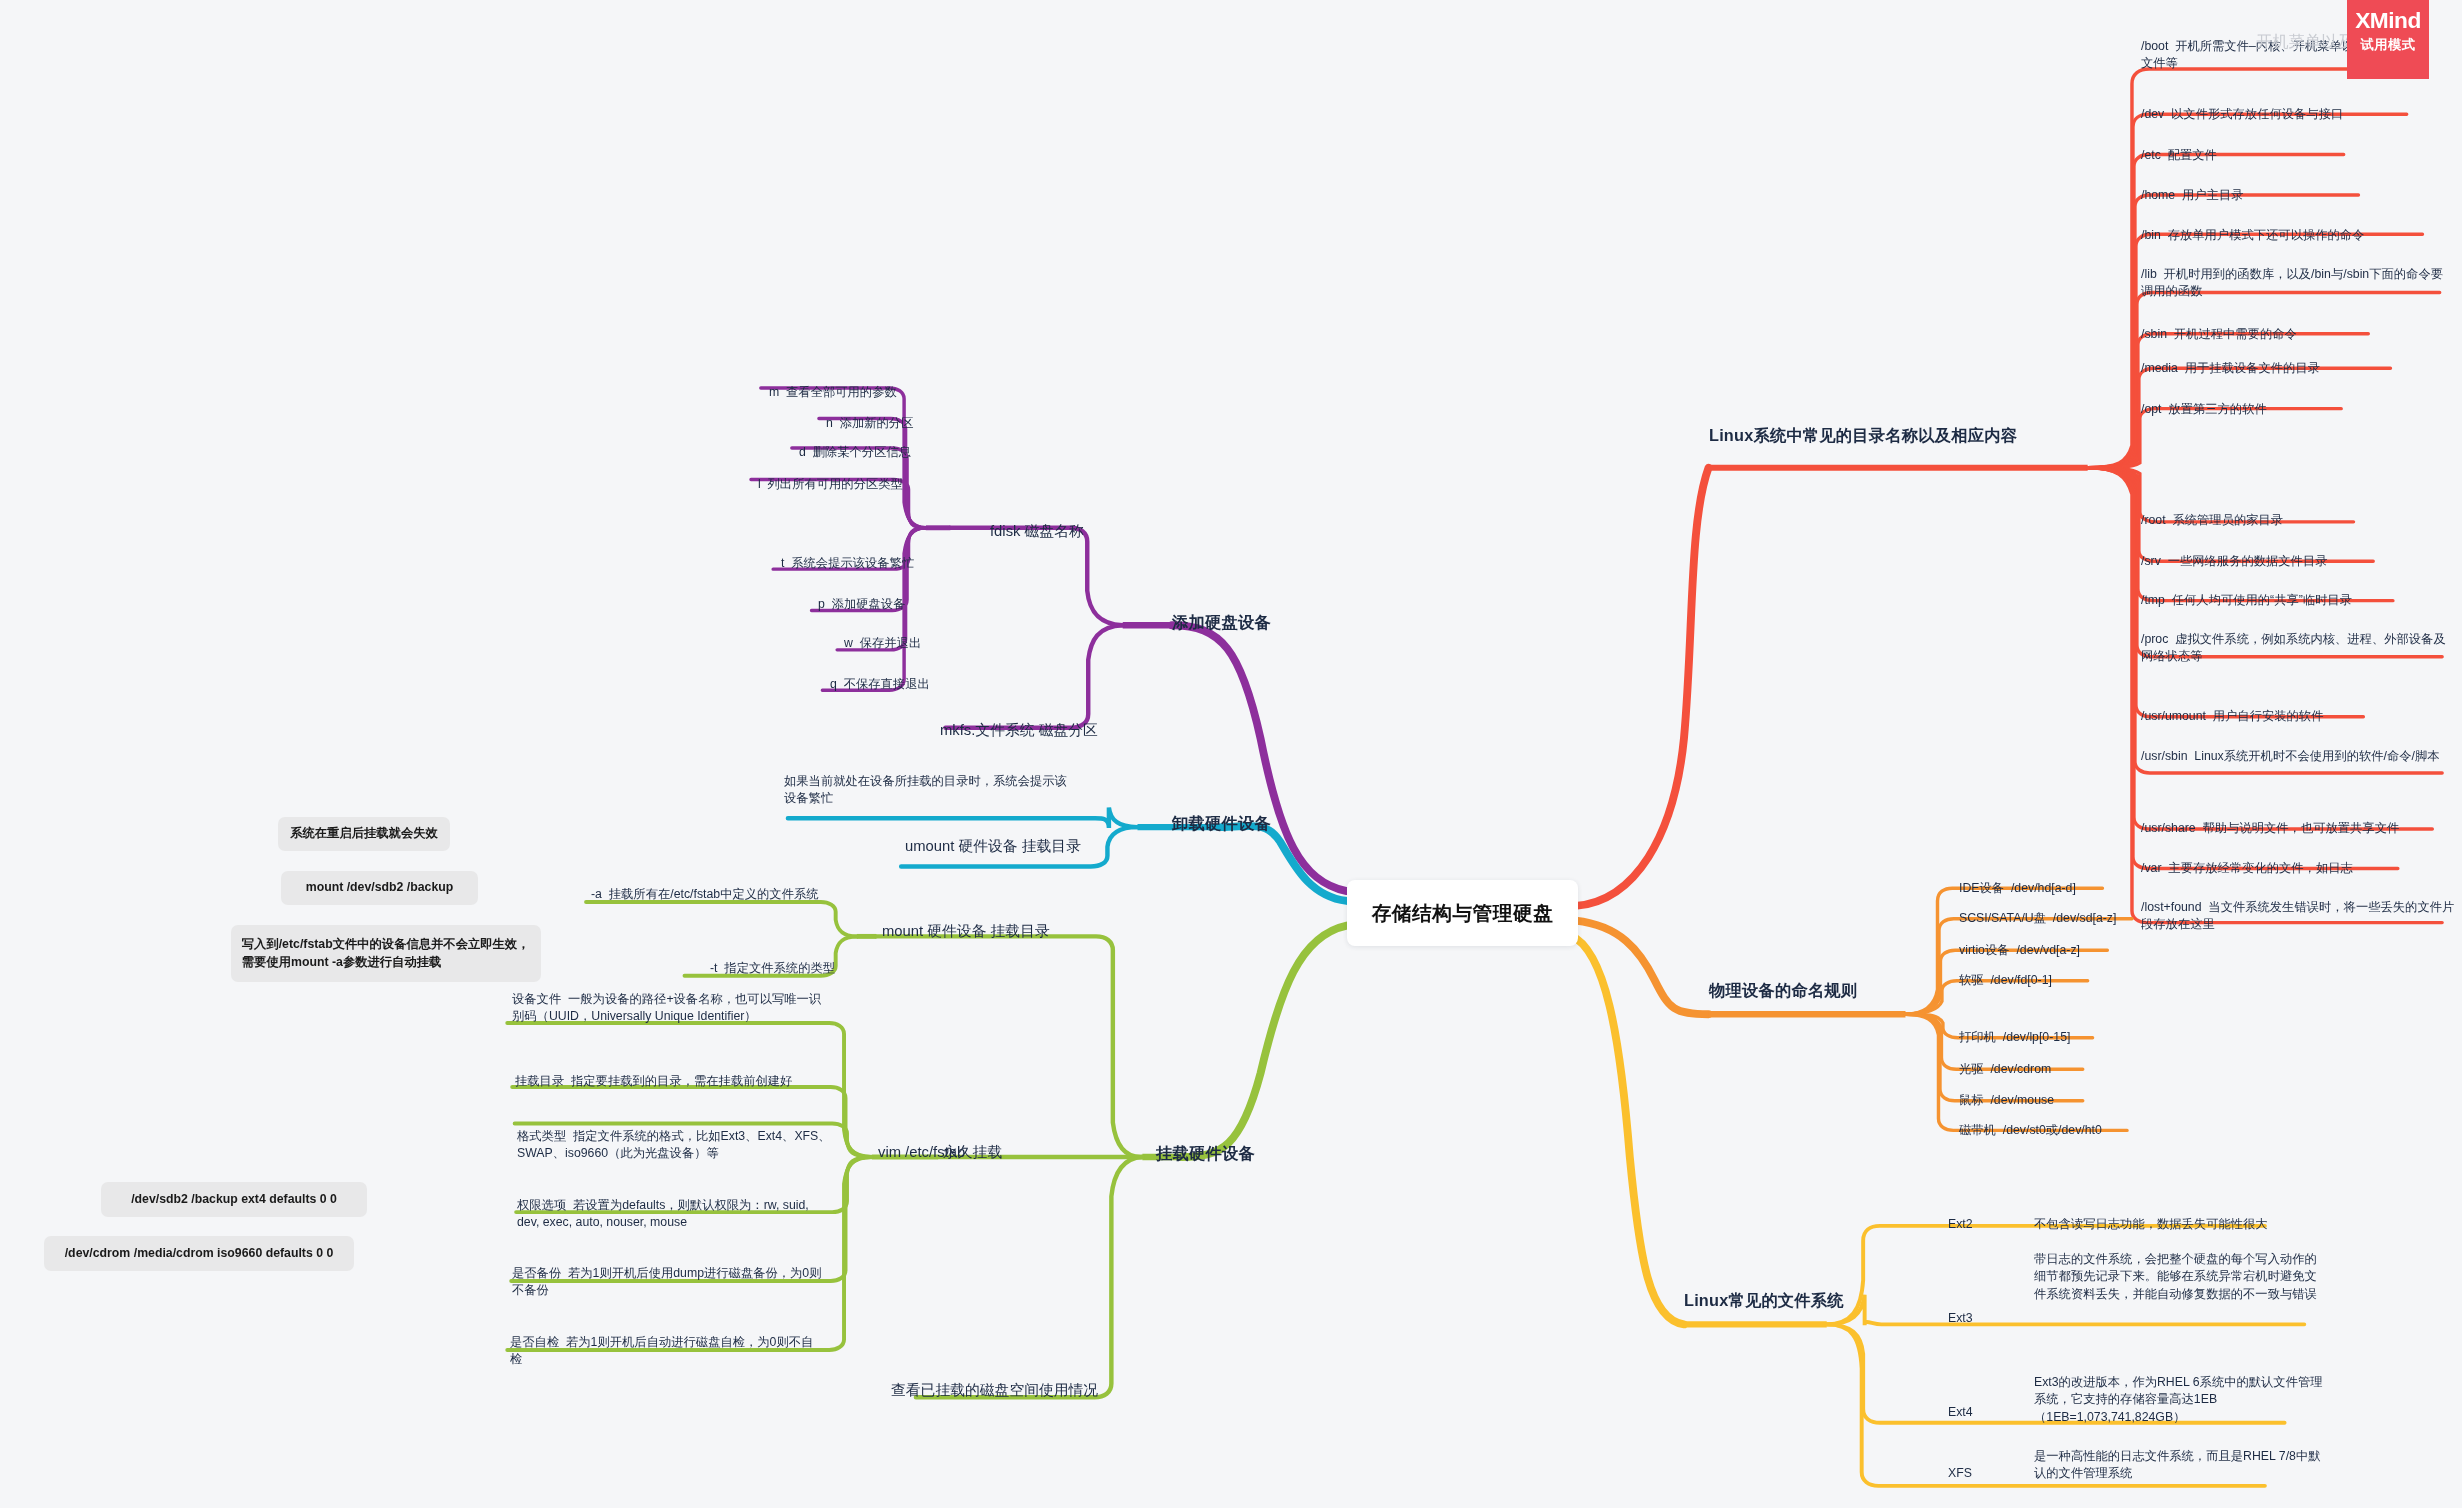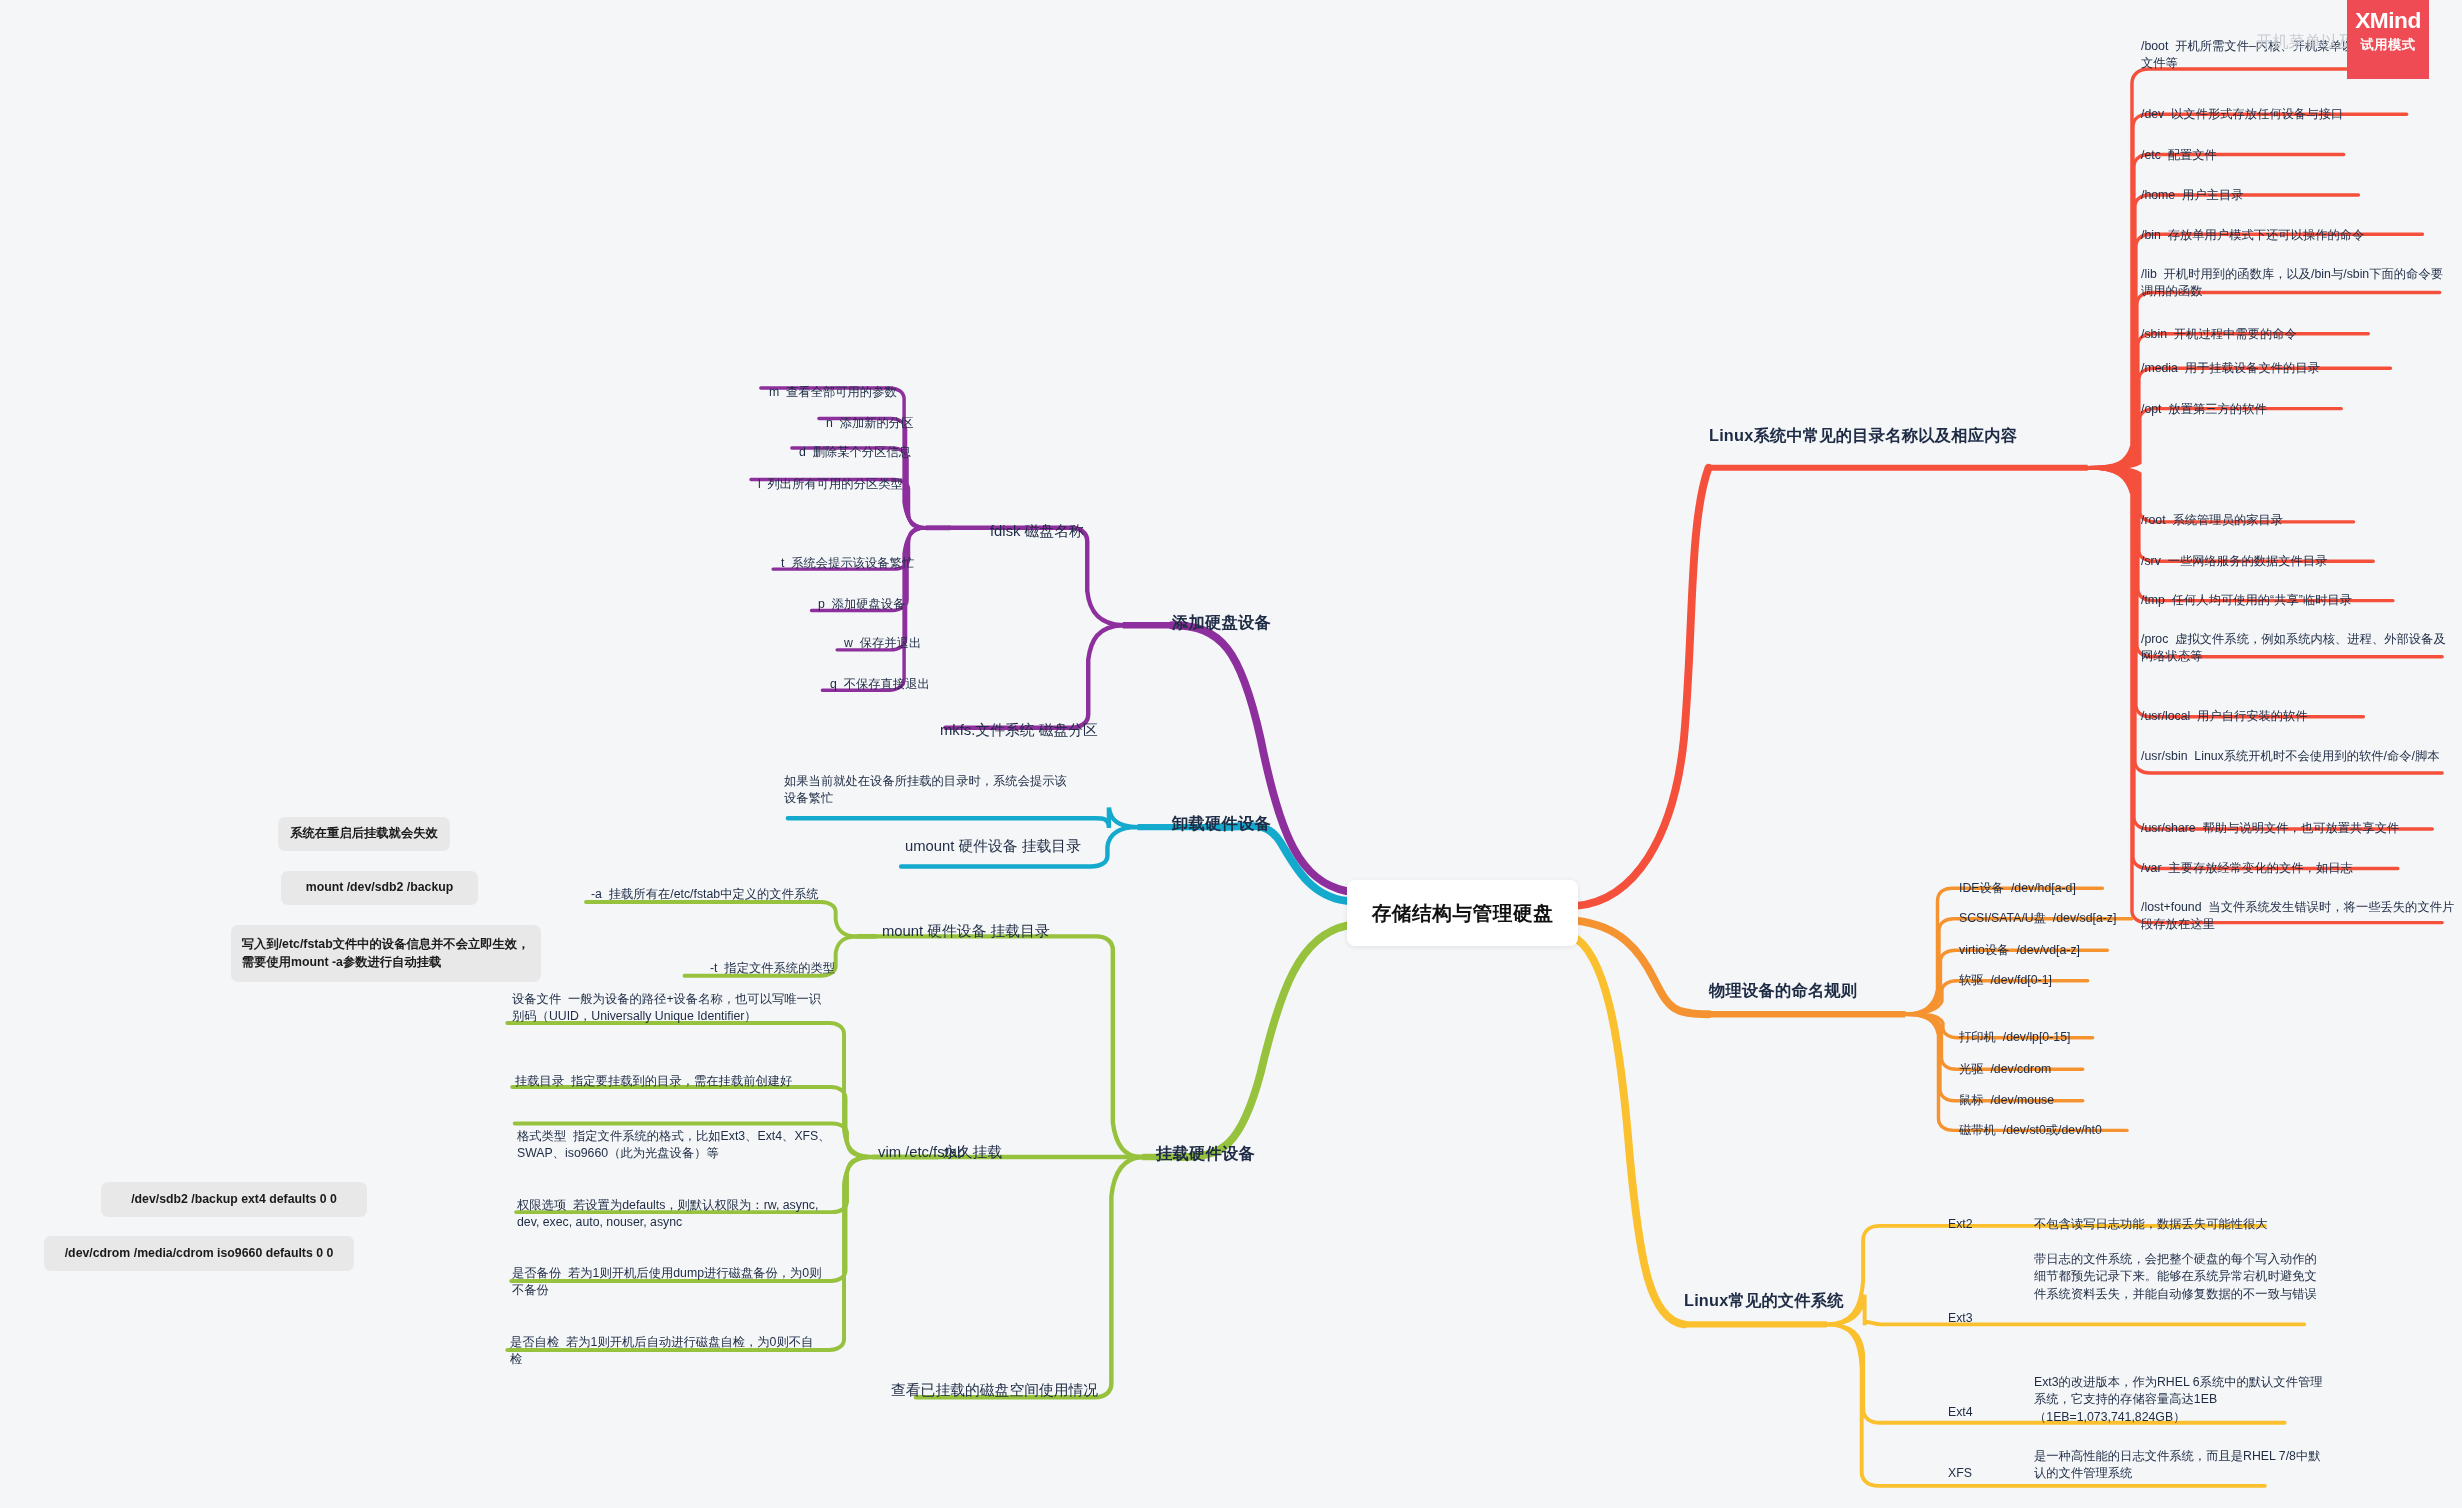--- a/index.html
+++ b/index.html
@@ -161,21 +161,21 @@
   <div class="node leaf" style="left:2141px;top:187px;width:246px;">/home  用户主目录</div>
   <div class="node leaf" style="left:2141px;top:227px;width:295px;">/bin  存放单用户模式下还可以操作的命令</div>
   <div class="node leaf" style="left:2141px;top:266px;width:305px;">/lib  开机时用到的函数库，以及/bin与/sbin下面的命令要调用的函数</div>
   <div class="node leaf" style="left:2141px;top:326px;width:276px;">/sbin  开机过程中需要的命令</div>
   <div class="node leaf" style="left:2141px;top:360px;width:276px;">/media  用于挂载设备文件的目录</div>
   <div class="node leaf" style="left:2141px;top:401px;width:246px;">/opt  放置第三方的软件</div>
   <div class="node leaf" style="left:2141px;top:512px;width:256px;">/root  系统管理员的家目录</div>
   <div class="node leaf" style="left:2141px;top:553px;width:276px;">/srv  一些网络服务的数据文件目录</div>
   <div class="node leaf" style="left:2141px;top:592px;width:295px;">/tmp  任何人均可使用的“共享”临时目录</div>
   <div class="node leaf" style="left:2141px;top:631px;width:305px;">/proc  虚拟文件系统，例如系统内核、进程、外部设备及网络状态等</div>
-  <div class="node leaf" style="left:2141px;top:708px;width:276px;">/usr/local  用户自行安装的软件</div>
+  <div class="node leaf" style="left:2141px;top:708px;width:276px;">/usr/umount  用户自行安装的软件</div>
   <div class="node leaf" style="left:2141px;top:748px;width:305px;">/usr/sbin  Linux系统开机时不会使用到的软件/命令/脚本</div>
   <div class="node leaf" style="left:2141px;top:820px;width:315px;">/usr/share  帮助与说明文件，也可放置共享文件</div>
   <div class="node leaf" style="left:2141px;top:860px;width:295px;">/var  主要存放经常变化的文件，如日志</div>
   <div class="node leaf" style="left:2141px;top:899px;width:315px;">/lost+found  当文件系统发生错误时，将一些丢失的文件片段存放在这里</div>
 
   <div class="node leaf" style="left:1959px;top:880px;width:197px;">IDE设备  /dev/hd[a-d]</div>
   <div class="node leaf" style="left:1959px;top:910px;width:217px;">SCSI/SATA/U盘  /dev/sd[a-z]</div>
   <div class="node leaf" style="left:1959px;top:942px;width:197px;">virtio设备  /dev/vd[a-z]</div>
   <div class="node leaf" style="left:1959px;top:972px;width:187px;">软驱  /dev/fd[0-1]</div>
   <div class="node leaf" style="left:1959px;top:1029px;width:187px;">打印机  /dev/lp[0-15]</div>
@@ -213,21 +213,21 @@
   <div class="node sub" style="left:882px;top:921px;">mount 硬件设备 挂载目录</div>
   <div class="node leaf" style="left:591px;top:886px;width:286px;">-a  挂载所有在/etc/fstab中定义的文件系统</div>
   <div class="node leaf" style="left:710px;top:960px;width:197px;">-t  指定文件系统的类型</div>
 
   <div class="node sub" style="left:943px;top:1142px;">永久挂载</div>
   <div class="node sub" style="left:878px;top:1142px;">vim /etc/fstab</div>
 
   <div class="node leaf" style="left:512px;top:991px;width:315px;">设备文件  一般为设备的路径+设备名称，也可以写唯一识别码（UUID，Universally Unique Identifier）</div>
   <div class="node leaf" style="left:515px;top:1073px;width:315px;">挂载目录  指定要挂载到的目录，需在挂载前创建好</div>
   <div class="node leaf" style="left:517px;top:1128px;width:315px;">格式类型  指定文件系统的格式，比如Ext3、Ext4、XFS、SWAP、iso9660（此为光盘设备）等</div>
-  <div class="node leaf" style="left:517px;top:1197px;width:315px;">权限选项  若设置为defaults，则默认权限为：rw, async, dev, exec, auto, nouser, async</div>
+  <div class="node leaf" style="left:517px;top:1197px;width:315px;">权限选项  若设置为defaults，则默认权限为：rw, suid, dev, exec, auto, nouser, mouse</div>
   <div class="node leaf" style="left:512px;top:1265px;width:315px;">是否备份  若为1则开机后使用dump进行磁盘备份，为0则不备份</div>
   <div class="node leaf" style="left:510px;top:1334px;width:315px;">是否自检  若为1则开机后自动进行磁盘自检，为0则不自检</div>
 
   <div class="node sub" style="left:891px;top:1380px;">查看已挂载的磁盘空间使用情况</div>
 
   <div class="callout" style="left:278px;top:817px;width:172px;height:34px;display:flex;align-items:center;justify-content:center;">系统在重启后挂载就会失效</div>
   <div class="callout" style="left:281px;top:871px;width:197px;height:34px;display:flex;align-items:center;justify-content:center;">mount /dev/sdb2 /backup</div>
   <div class="callout" style="left:231px;top:925px;width:310px;height:57px;display:flex;align-items:center;">写入到/etc/fstab文件中的设备信息并不会立即生效，需要使用mount -a参数进行自动挂载</div>
   <div class="callout" style="left:101px;top:1182px;width:266px;height:35px;display:flex;align-items:center;justify-content:center;">/dev/sdb2   /backup  ext4   defaults   0 0</div>
   <div class="callout" style="left:44px;top:1236px;width:310px;height:35px;display:flex;align-items:center;justify-content:center;">/dev/cdrom  /media/cdrom  iso9660 defaults  0 0</div>

